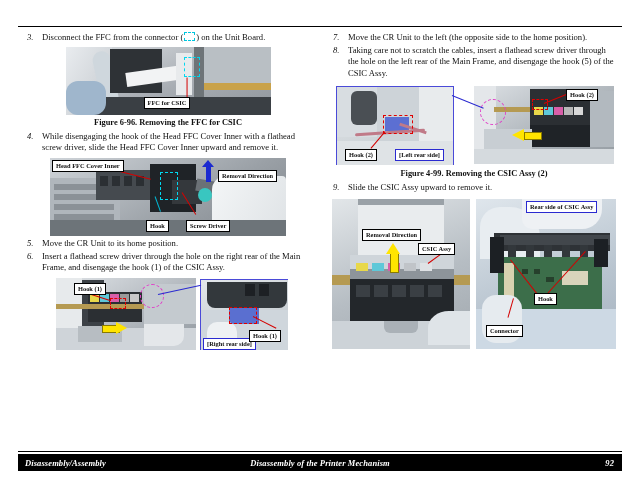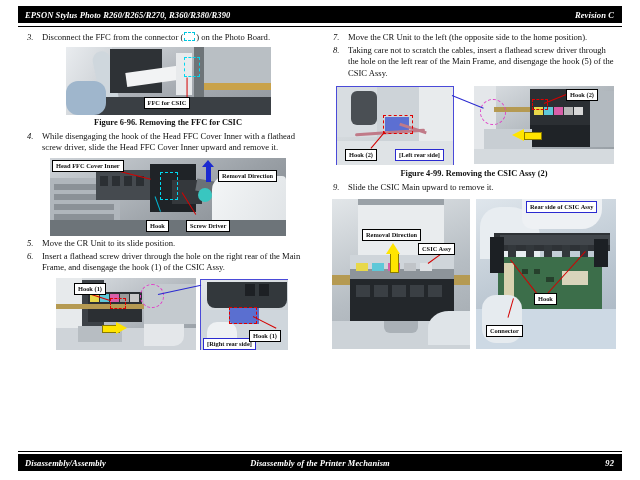--- a/index.html
+++ b/index.html
@@ -82,31 +82,27 @@
   .inset{position:absolute;border:1.6px solid #4a4ad8;overflow:hidden;z-index:4;background:#cfd4d9;}
 
   
   .sh{position:absolute;}
 </style>
 </head>
 <body>
 
 <div class="page">
 
-  <div class="bar header">
-    <span class="left">EPSON Stylus Photo R260/R265/R270, R360/R380/R390</span>
-    <span class="right">Revision C</span>
-  </div>
   <div class="rule top"></div>
 
   <div class="col left">
 
     <div class="step">
       <span class="num">3.</span>
-      <span class="txt"><span>Disconnect the FFC from the connector (</span><span class="inline-box"></span><span>) on the Photo Board.</span></span>
+      <span class="txt"><span>Disconnect the FFC from the connector (</span><span class="inline-box"></span><span>) on the Unit Board.</span></span>
     </div>
 
     <div class="fig">
       <div class="photo" style="width:205px;height:68px;margin:3px auto 0;background:linear-gradient(160deg,#d9dde1,#a8adb3 55%,#8f959b);">
         <div class="sh" style="left:0;top:0;width:46px;height:68px;background:linear-gradient(120deg,#e9ecef,#c3c8cd);"></div>
         <div class="sh" style="left:30px;top:4px;width:18px;height:50px;background:#cfd7dd;border-radius:9px 9px 3px 3px;transform:rotate(-12deg);"></div>
         <div class="sh" style="left:44px;top:2px;width:52px;height:44px;background:#2e3236;"></div>
         <div class="sh" style="left:60px;top:22px;width:58px;height:14px;background:#f2f3f4;transform:rotate(-8deg);"></div>
         <div class="sh" style="left:110px;top:6px;width:16px;height:42px;background:#e8eaec;"></div>
         <div class="sh" style="left:128px;top:0;width:10px;height:62px;background:#6e7478;"></div>
@@ -157,21 +153,21 @@
 
         <div class="lbl" style="left:2px;top:2px;">Head FFC Cover Inner</div>
         <div class="lbl" style="left:168px;top:12px;">Removal Direction</div>
         <div class="lbl" style="left:96px;top:62px;">Hook</div>
         <div class="lbl" style="left:136px;top:62px;">Screw Driver</div>
       </div>
     </div>
 
     <div class="step">
       <span class="num">5.</span>
-      <span class="txt">Move the CR Unit to its slide position.</span>
+      <span class="txt">Move the CR Unit to its home position.</span>
     </div>
 
     <div class="step">
       <span class="num">6.</span>
       <span class="txt">Insert a flathead screw driver through the hole on the right rear of the Main Frame, and disengage the hook (1) of the CSIC Assy.</span>
     </div>
 
     <div class="fig" style="margin-top:5px;">
       <div class="photo" style="width:240px;height:72px;margin:0 auto;background:#ffffff;">
 
@@ -270,21 +266,21 @@
         </div>
 
         <div class="ellipse" style="left:146px;top:14px;width:24px;height:24px;"></div>
         <div class="connline" style="left:118px;top:10px;width:34px;transform:rotate(22deg);"></div>
       </div>
       <div class="cap" style="margin-top:4px;">Figure 4-99.  Removing the CSIC Assy (2)</div>
     </div>
 
     <div class="step" style="margin-top:2px;">
       <span class="num">9.</span>
-      <span class="txt">Slide the CSIC Main upward to remove it.</span>
+      <span class="txt">Slide the CSIC Assy upward to remove it.</span>
     </div>
 
     <div class="fig" style="margin-top:6px;">
       <div class="photo" style="width:284px;height:150px;margin:0 auto;background:#ffffff;">
 
         <div class="sh" style="left:0;top:0;width:138px;height:150px;background:linear-gradient(160deg,#e2e6e9,#b6bdc3 55%,#a0a7ad);"></div>
         <div class="sh" style="left:26px;top:0;width:86px;height:58px;background:#e9ecee;"></div>
         <div class="sh" style="left:26px;top:0;width:86px;height:6px;background:#9aa1a7;"></div>
         <div class="sh" style="left:18px;top:56px;width:104px;height:14px;background:#cfd5da;"></div>
         <div class="sh" style="left:18px;top:70px;width:104px;height:10px;background:#8d949a;"></div>

